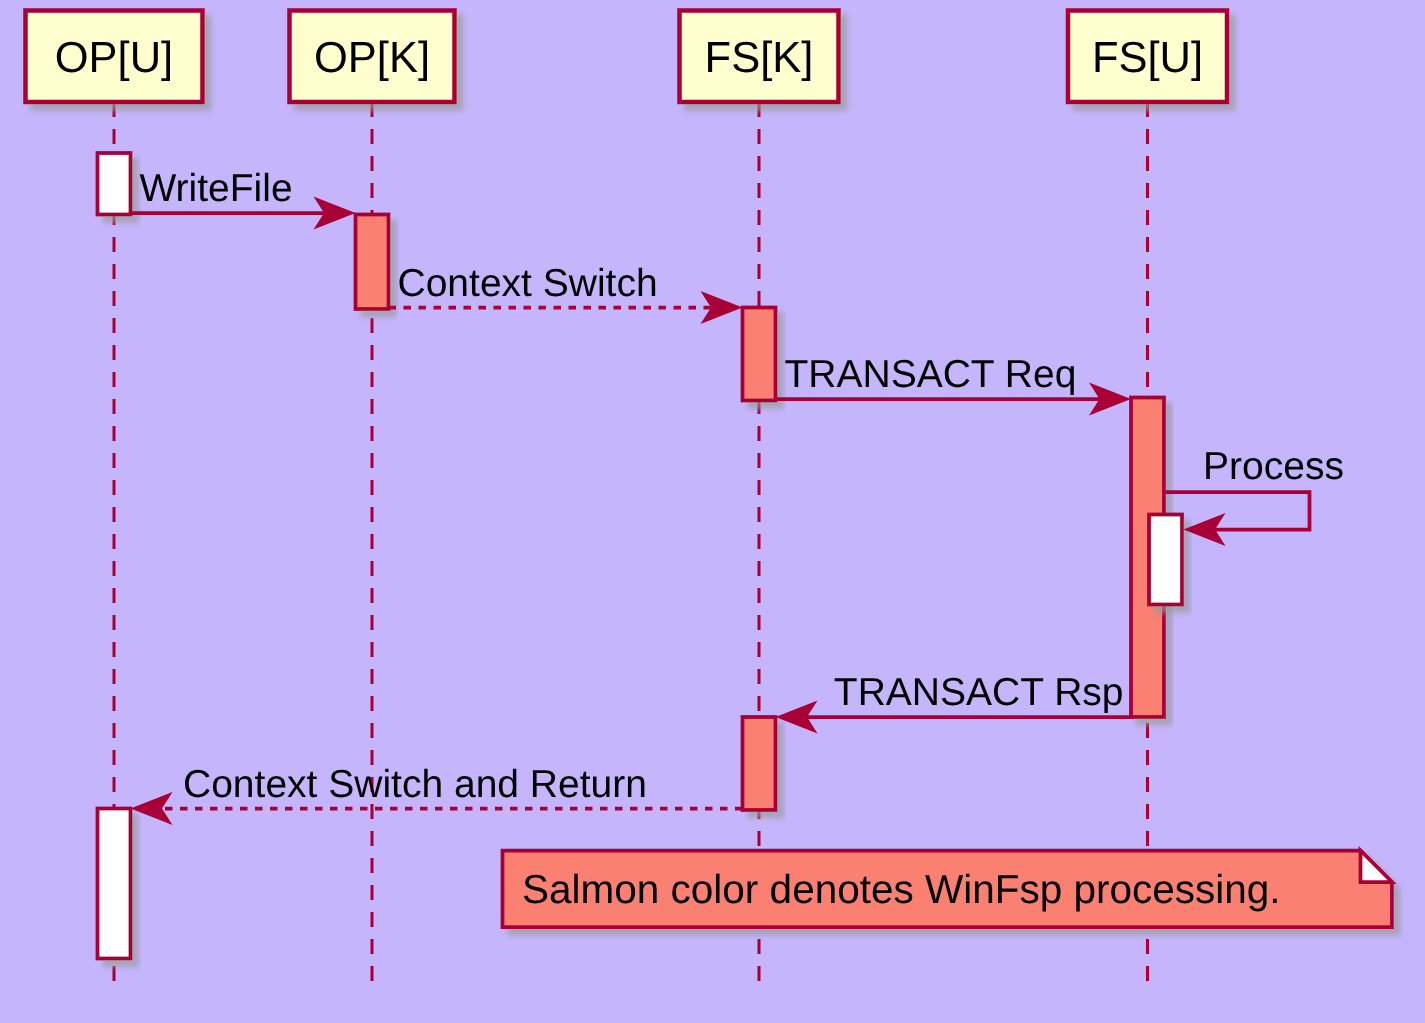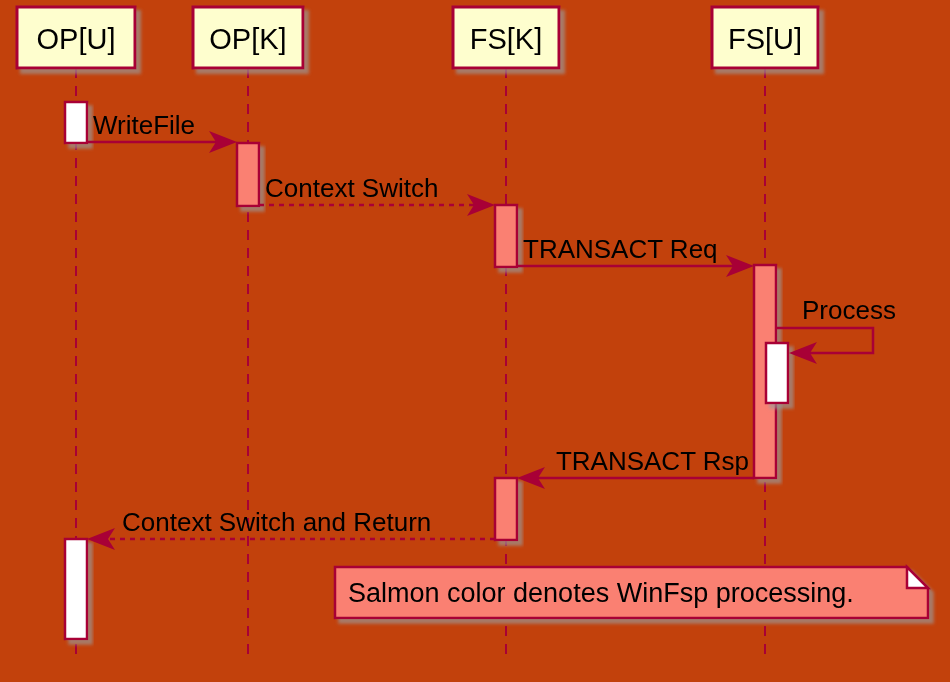--- a/index.html
+++ b/index.html
@@ -4,21 +4,21 @@
 <style>
   html, body {
     margin: 0;
     padding: 0;
     background: #ffffff;
   }
   .canvas {
     position: relative;
     width: 950px;
     height: 682px;
-    background: #c2410c;
+    background: #c4b5fd;
     overflow: hidden;
   }
   svg text {
     font-family: "Liberation Sans", "DejaVu Sans", sans-serif;
     fill: #000000;
   }
   .participant-label { font-size: 29px; }
   .message-label     { font-size: 26px; }
   .note-label        { font-size: 27px; }
 </style>

